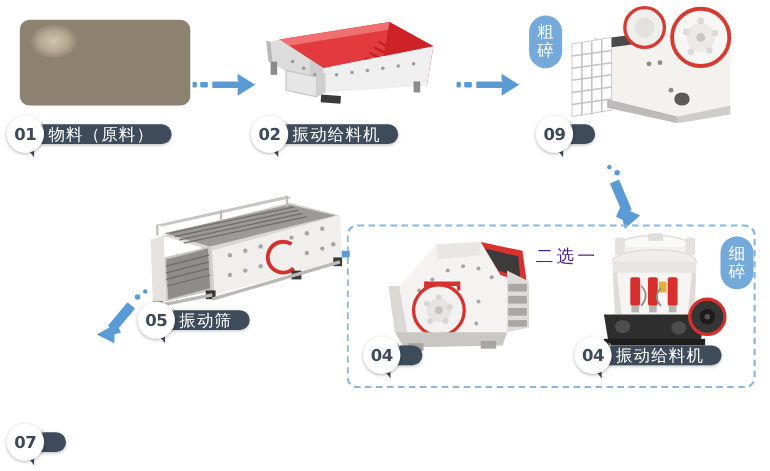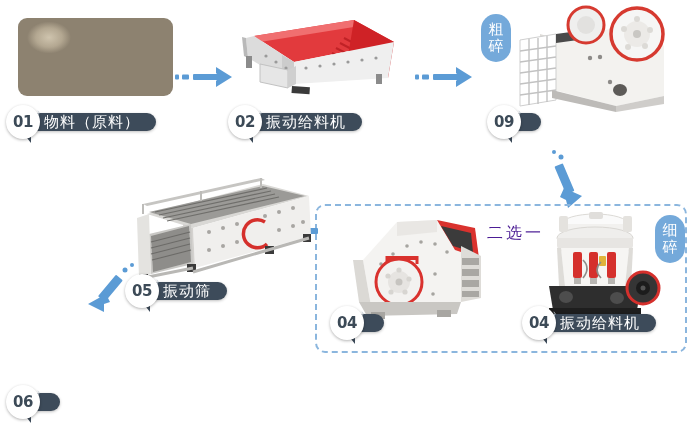--- a/index.html
+++ b/index.html
@@ -505,19 +505,19 @@
 
   <div class="step-label" style="left:125px; top:274px;">
     <div class="step-num">05</div>
     <div class="step-pill">
       <span class="chev">›</span>
       <span class="txt">振动筛</span>
     </div>
   </div>
 
   <div class="step-label" style="left:6px; top:385px;">
-    <div class="step-num">06</div>
+    <div class="step-num">07</div>
     <div class="step-pill">
       <span class="chev">›</span>
     </div>
   </div>
 
 </div>
 
 </body></html>

